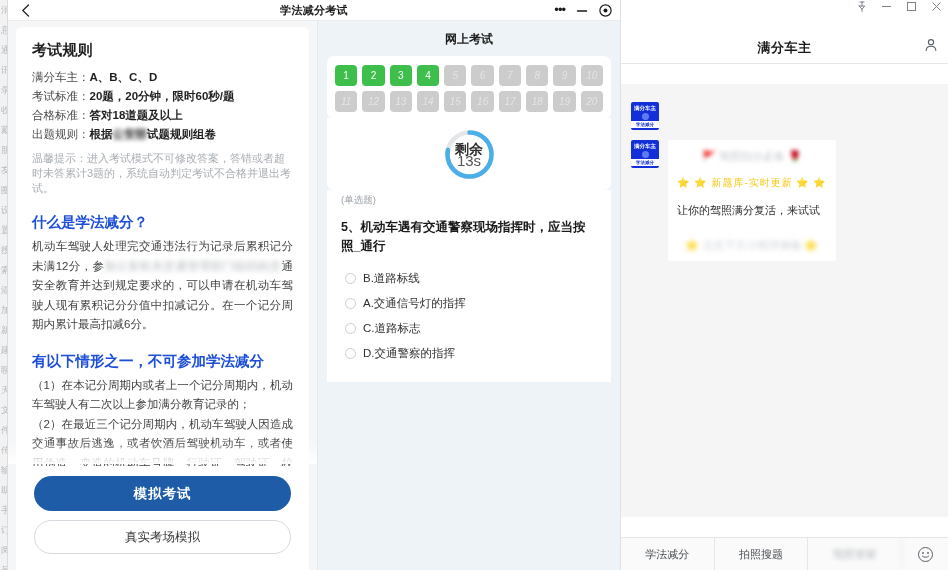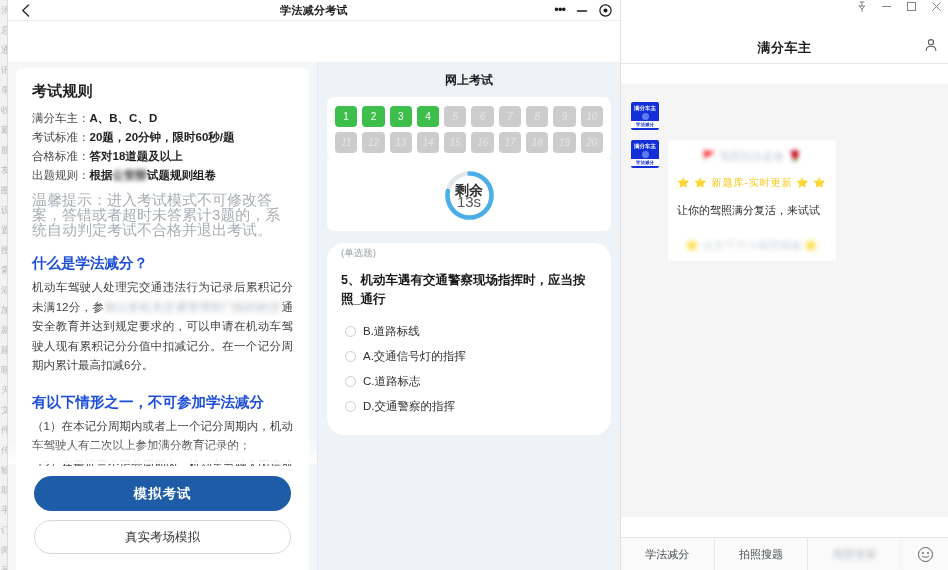--- a/index.html
+++ b/index.html
@@ -21,21 +21,21 @@
   .bg-sliver .ghost {
     font-size: 9px; color: #b8b8b8; line-height: 20px;
     padding-left: 1px; letter-spacing: -1px;
     filter: blur(0.4px);
   }
 
   
   .mp-window {
     position: absolute; left: 8px; top: 0; width: 612px; height: 570px;
     background: #ffffff;
-    display: flex; flex-direction: column; gap: 41px;
+    display: flex; flex-direction: column;
   }
   .mp-titlebar {
     height: 21px; flex: 0 0 21px;
     background: #ffffff;
     border-bottom: 1px solid #ededed;
     display: flex; align-items: center;
     position: relative;
   }
   .mp-back {
     width: 34px; height: 21px;
@@ -84,21 +84,21 @@
     font-size: 11.5px; color: #4a4a4a; line-height: 19px;
     white-space: nowrap;
   }
   .rules-line b { color: #1e1e1e; font-weight: bold; }
   .blurred {
     filter: blur(2.2px);
     color: #9aa0a6;
     display: inline-block;
   }
   .rules-note {
-    font-size: 15px; color: #a9aeb3; line-height: 15px;
+    font-size: 11px; color: #a9aeb3; line-height: 15px;
     margin-top: 7px; filter: blur(0.35px);
   }
   .rules-h2 {
     font-size: 14.5px; font-weight: bold; color: #1d4ed8;
     margin-top: 17px; margin-bottom: 5px;
   }
   .rules-p {
     font-size: 11.5px; color: #3f3f3f; line-height: 19.5px;
     text-align: justify;
   }
@@ -172,22 +172,21 @@
   .timer svg { display: block; transform: rotate(-90deg); }
   .timer-txt {
     position: absolute; inset: 0;
     display: flex; flex-direction: column;
     align-items: center; justify-content: center;
   }
   .timer-label { font-size: 14px; font-weight: bold; color: #2c2c2c; line-height: 11px; }
   .timer-val { font-size: 15px; color: #555; line-height: 11px; }
 
   .q-card {
-    background: #ffffff; border-radius: 17px;
-    margin-top: 12px;
+    background: #ffffff; border-radius: 1px;
     padding: 4px 14px 16px 14px;
   }
   .q-type { font-size: 9.5px; color: #9aa0a6; margin-bottom: 11px; }
   .q-stem {
     font-size: 12.5px; font-weight: bold; color: #1a1a1a;
     line-height: 19px; margin-bottom: 10px;
   }
   .opt {
     display: flex; align-items: center; gap: 7px;
     padding: 5px 0 5px 4px; cursor: pointer;

